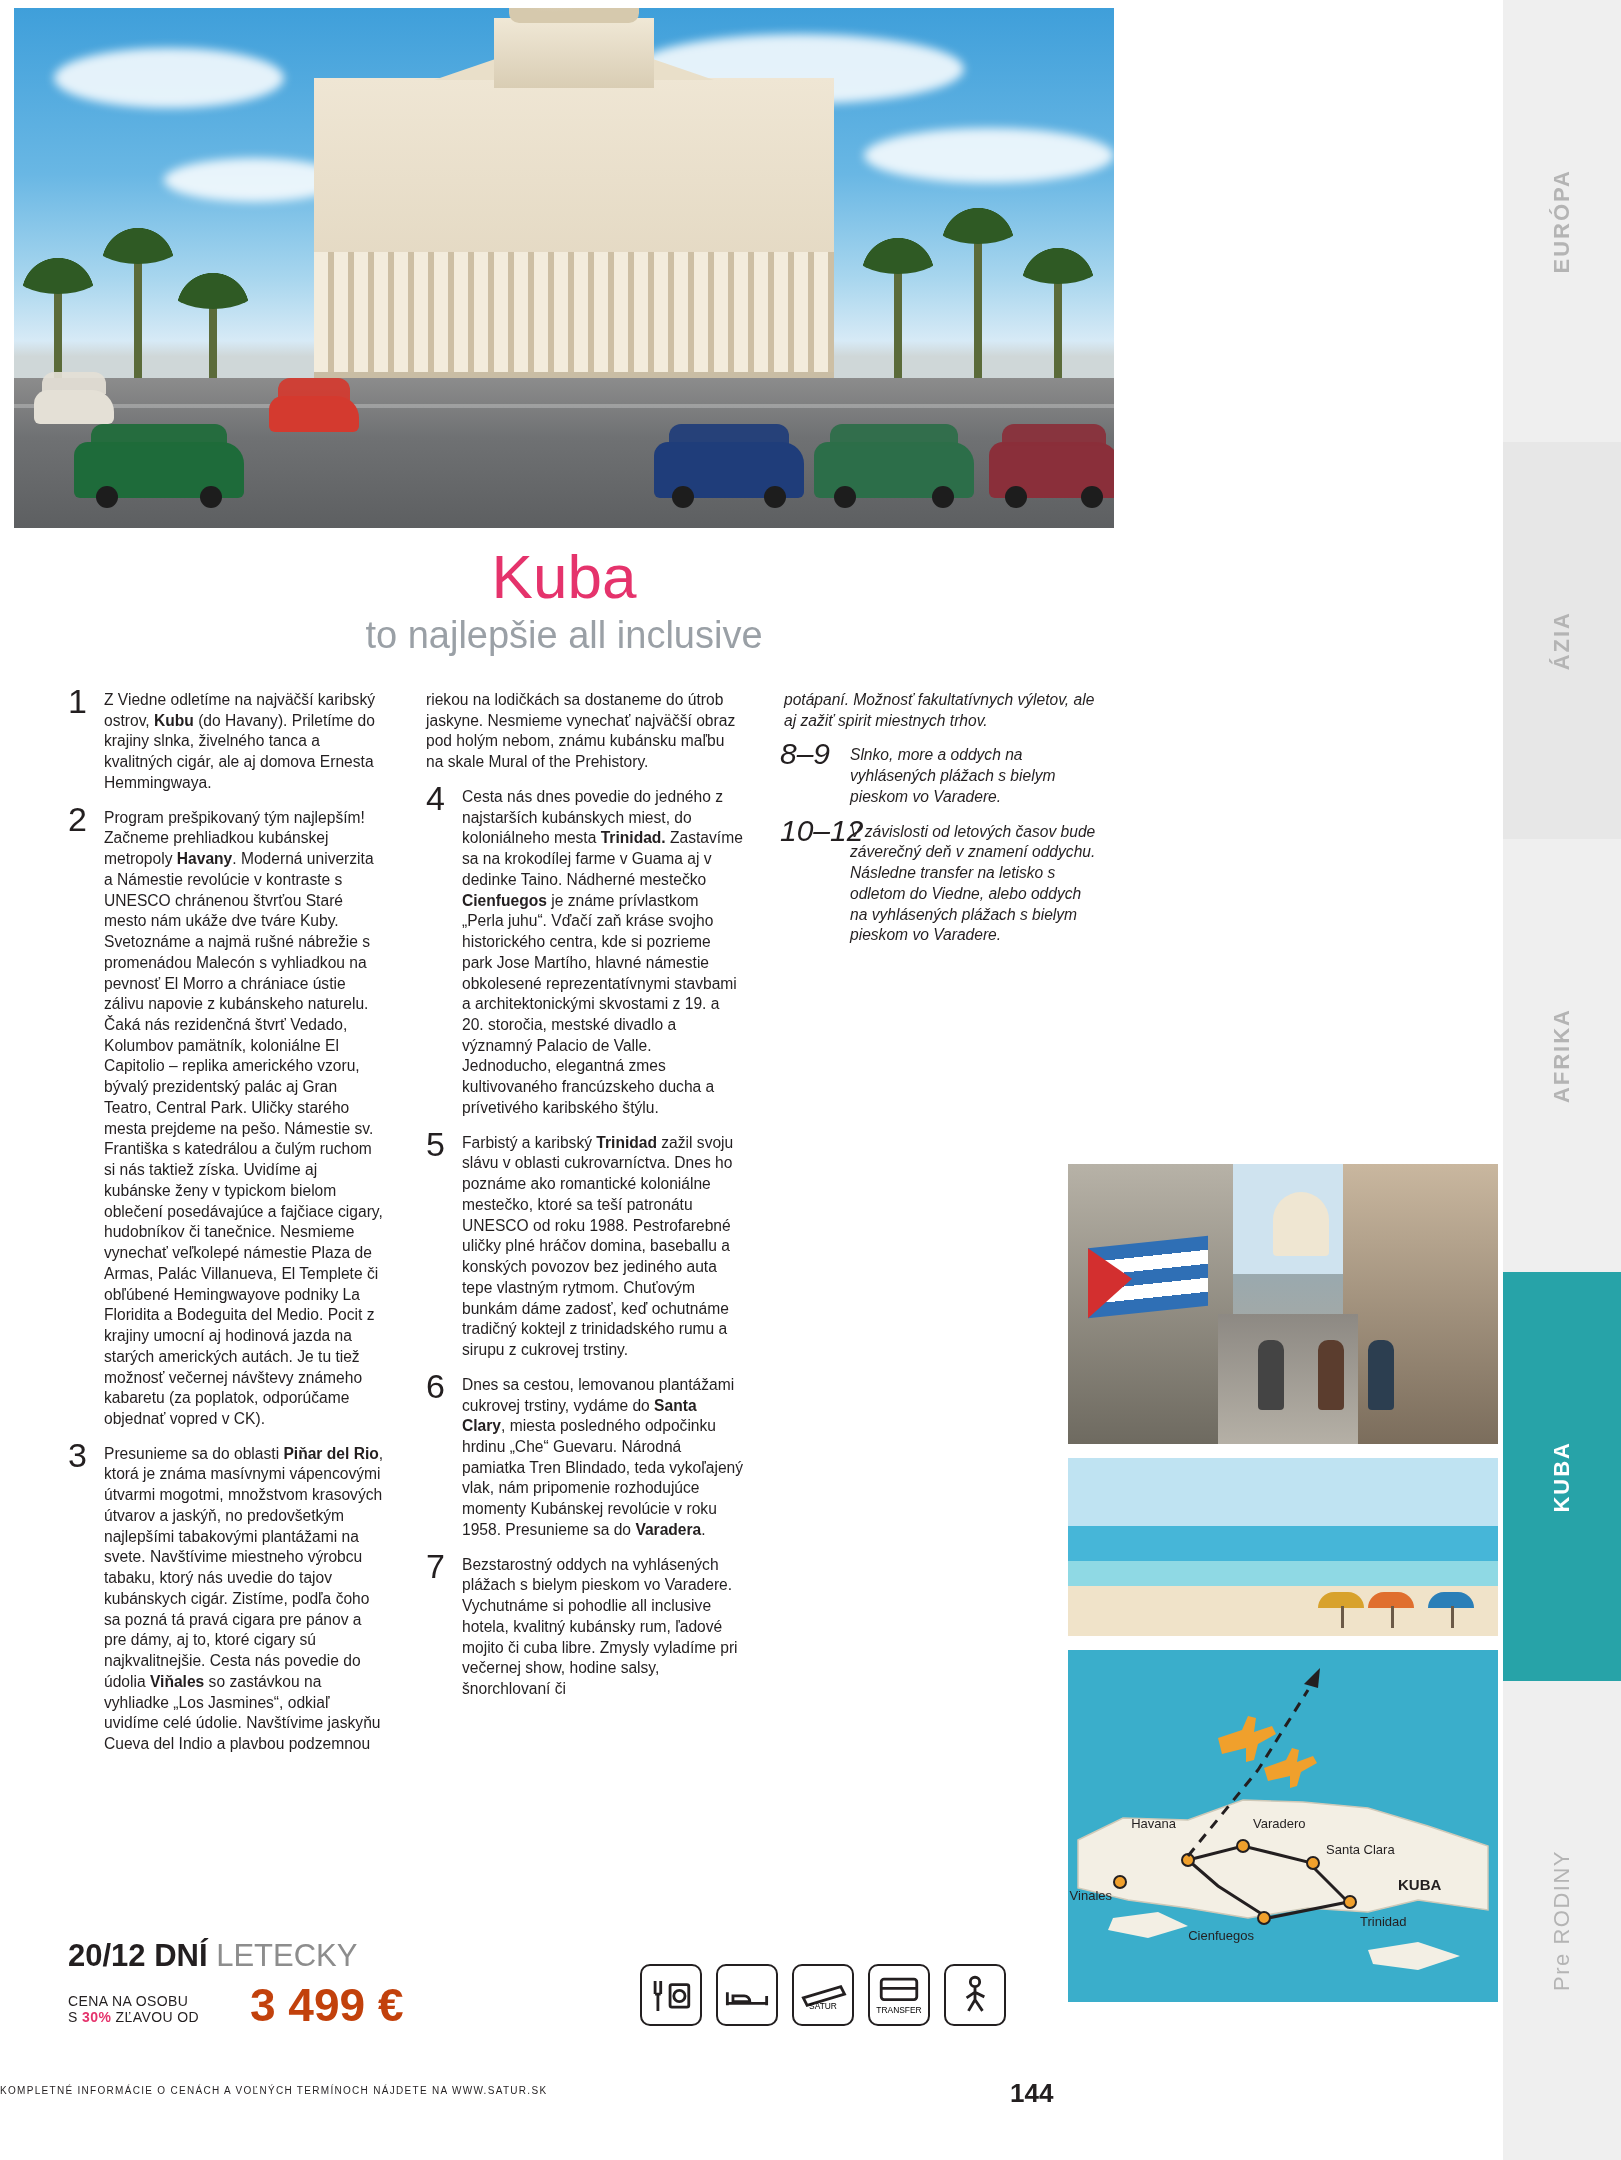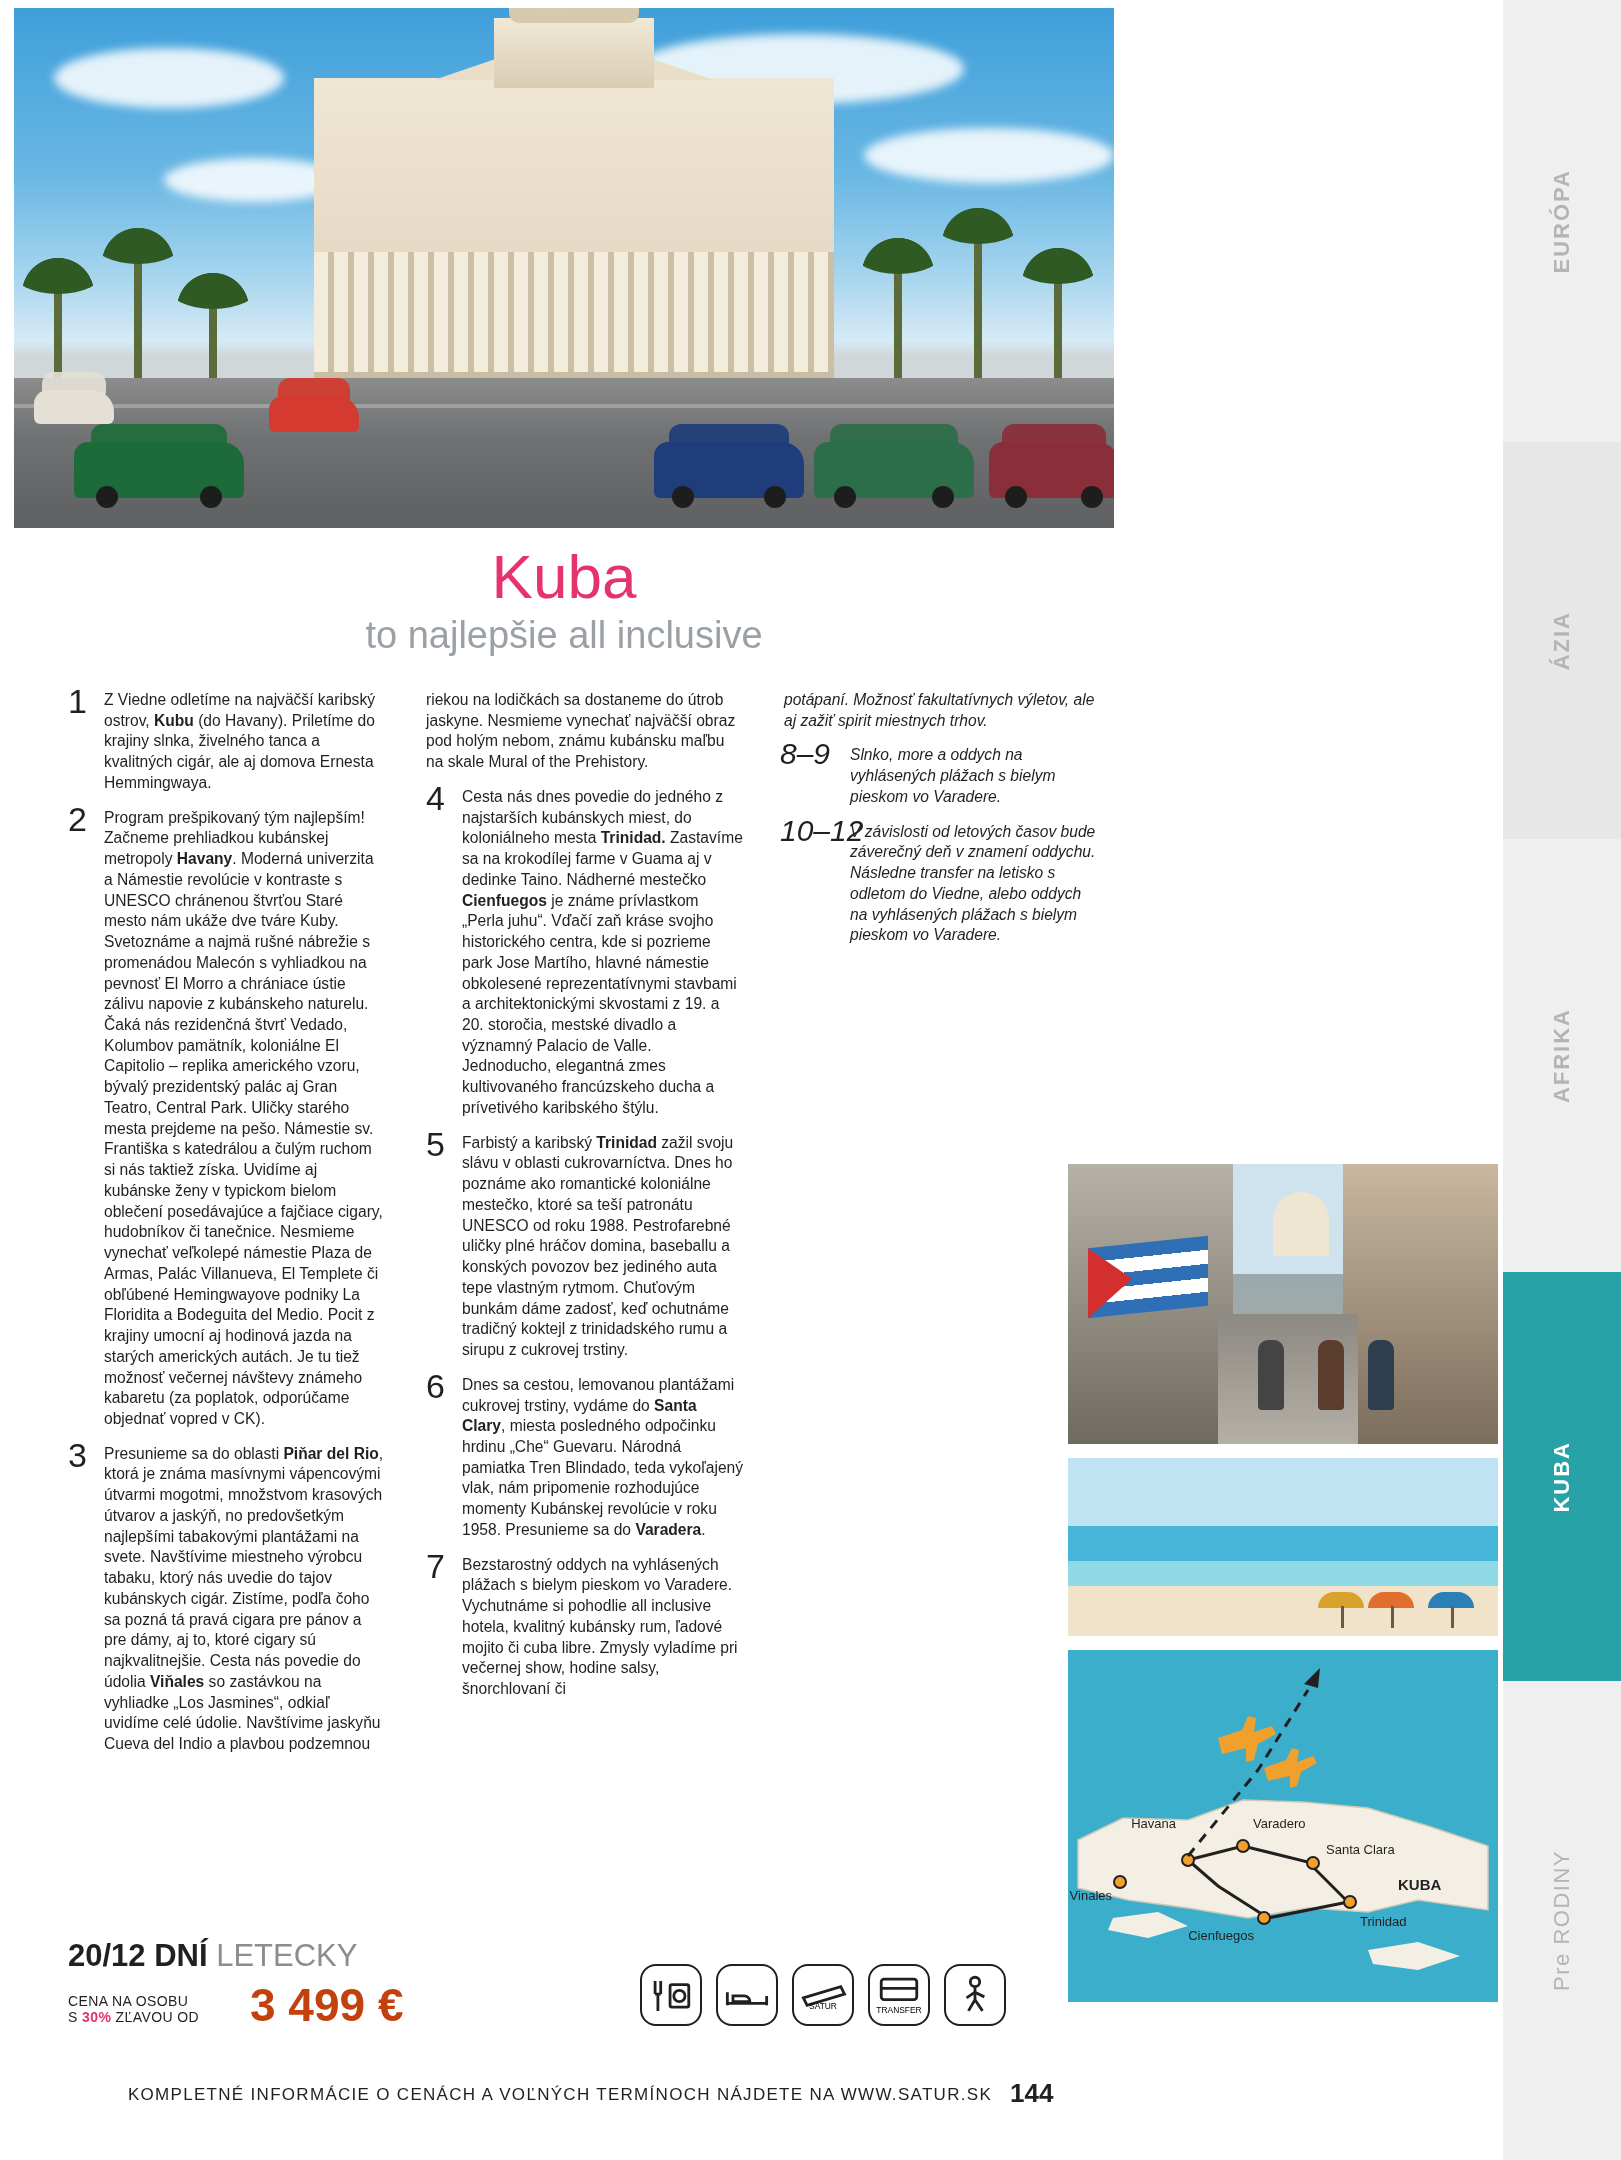--- a/index.html
+++ b/index.html
@@ -150,26 +150,26 @@
     font-size:31px; font-weight:bold; color:#231f20;
   }
   .days .light { font-weight:normal; color:#8d8d8d; }
   .priceline { position:absolute; left:68px; top:1993px; }
   .priceline .small1 { font-size:14px; color:#231f20; letter-spacing:0.4px; }
   .priceline .small2 { font-size:14px; color:#231f20; letter-spacing:0.4px; }
   .priceline .small2 b { color:#e5336c; }
   .price { position:absolute; left:250px; top:1978px; font-size:46px; font-weight:bold; color:#c2410c; }
 
   .icons { position:absolute; left:640px; top:1964px; display:flex; gap:14px; }
-  .ic { width:62px; height:62px; border:2px solid #231f20; border-radius:16px; position:relative; }
+  .ic { width:62px; height:62px; border:2px solid #231f20; border-radius:10px; position:relative; }
   .ic svg { position:absolute; inset:0; width:100%; height:100%; }
 
   .footer {
     position:absolute; left:0; top:2085px; width:1120px;
-    text-align:center; font-size:17px; letter-spacing:1.3px; color:#231f20;
+    text-align:left; font-size:10px; letter-spacing:1.3px; color:#231f20;
   }
   .pageno { position:absolute; left:1010px; top:2078px; font-size:26px; font-weight:bold; color:#231f20; }
 </style>
 </head>
 <body>
 
 <div class="page">
 
   <div class="hero">
     <div class="sky"></div>

